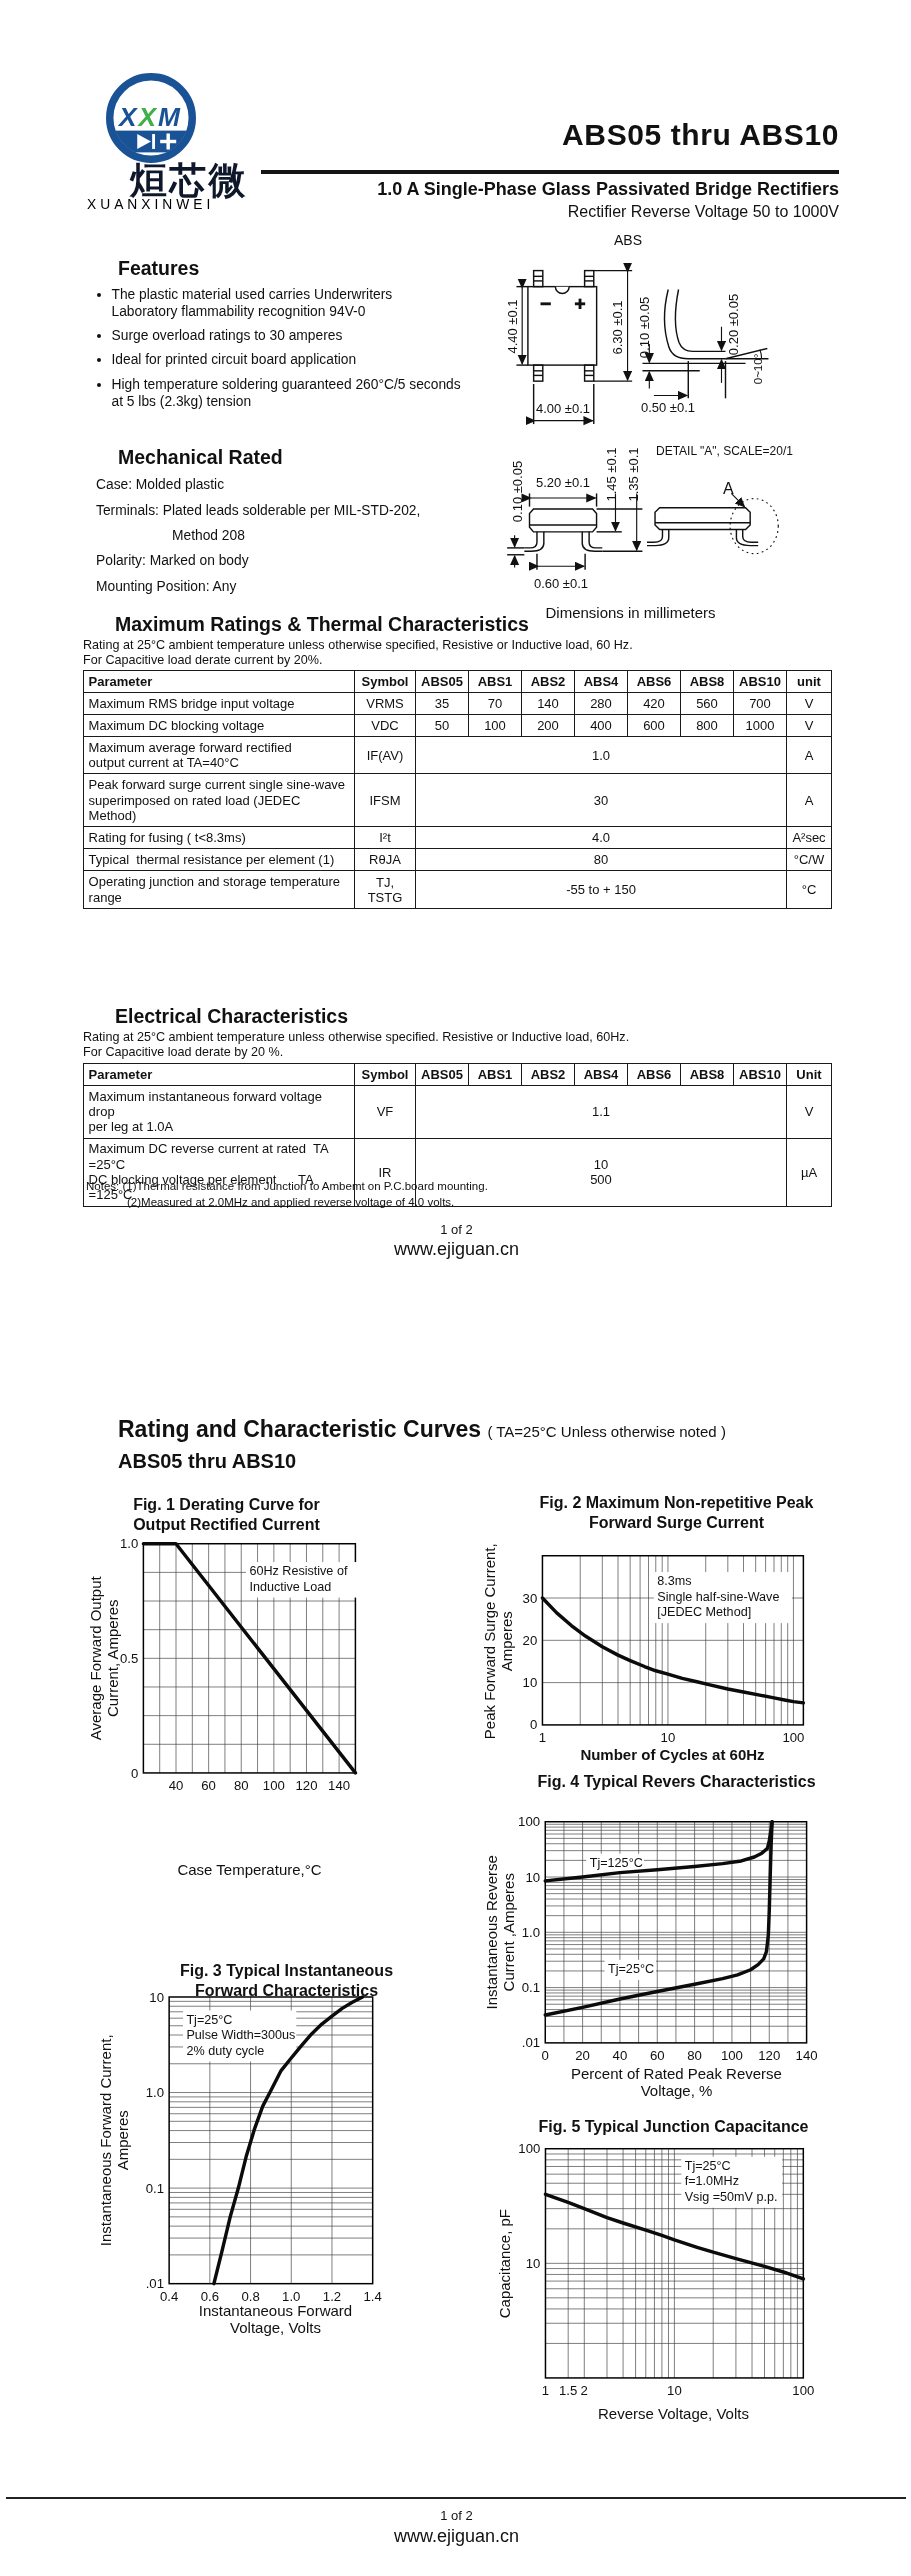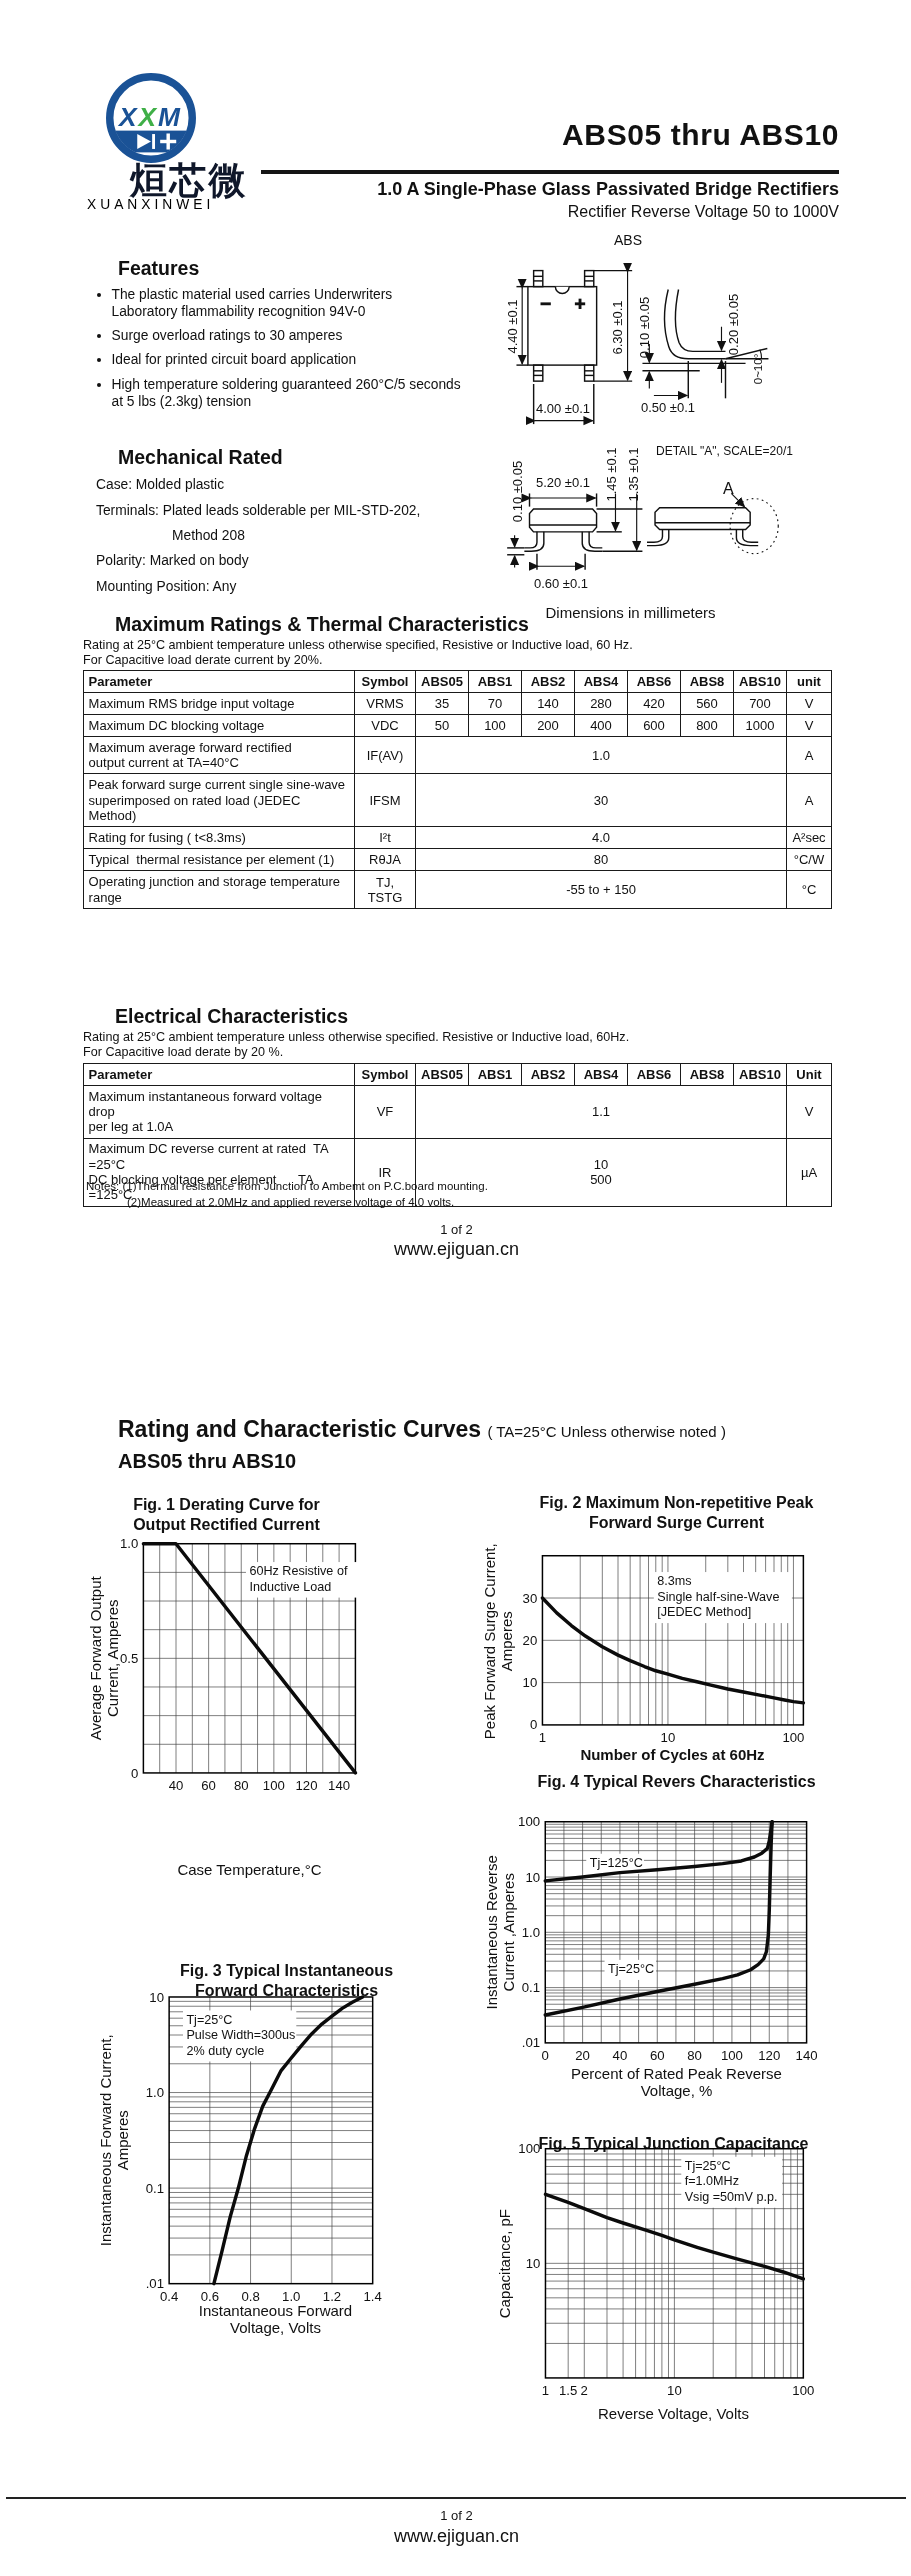--- a/index.html
+++ b/index.html
@@ -581,21 +581,21 @@
         <text x="61" y="210.5" text-anchor="end" font-size="23" fill="#111">1.0</text>
         <text x="61" y="114.25" text-anchor="end" font-size="23" fill="#111">10</text>
         <text x="61" y="18" text-anchor="end" font-size="23" fill="#111">100</text>
         <rect x="141.35000000000002" y="65.675" width="100.4" height="35" fill="#fff"></rect>
         <text x="147.35000000000002" y="88.675" font-size="22" fill="#111">Tj=125°C</text>
         <rect x="173.2" y="250.475" width="89.60000000000001" height="35" fill="#fff"></rect>
         <text x="179.2" y="273.475" font-size="22" fill="#111">Tj=25°C</text>
         <polyline points="70.0,113.0 135.0,106.3 200.0,98.6 265.0,93.7 330.0,87.9 378.8,82.9 411.3,78.3 434.0,71.4 447.0,64.7 456.8,56.3 460.0,43.4 463.3,22.0 464.9,10.0" fill="none" stroke="#0b0b0b" stroke-width="6" stroke-linejoin="round" stroke-linecap="round"></polyline>
         <polyline points="70.0,346.4 135.0,333.1 200.0,318.7 265.0,305.5 330.0,292.9 378.8,283.2 404.8,276.6 427.5,267.7 440.5,258.8 450.3,248.8 455.1,235.9 458.4,206.9 460.0,164.2 461.6,106.3 463.3,48.3 464.9,10.0" fill="none" stroke="#0b0b0b" stroke-width="6" stroke-linejoin="round" stroke-linecap="round"></polyline>
       </svg>
-      <div class="abs fig-title" style="left: 513px; top: 2117px; width: 321px; margin-top: 17px;"><span>Fig. 5 Typical Junction Capacitance</span></div>
+      <div class="abs fig-title" style="left: 513px; top: 2117px; width: 321px;"><span>Fig. 5 Typical Junction Capacitance</span></div>
       <div class="abs axis-lab vlab" style="left: 384px; top: 2255px; width: 241px;"><span>Capacitance, pF</span></div>
       <div class="abs axis-lab" style="left: 513px; top: 2405px; width: 321px;"><span>Reverse Voltage, Volts</span></div>
       <svg width="309" height="259" class="abs" style="left: 505px; top: 2143px;" viewBox="0 0 538 452">
         <line x1="137.73174902439575" y1="10" x2="137.73174902439575" y2="410" stroke="#444" stroke-width="1.2"></line>
         <line x1="177.35228231192406" y1="10" x2="177.35228231192406" y2="410" stroke="#444" stroke-width="1.2"></line>
         <line x1="205.46349804879154" y1="10" x2="205.46349804879154" y2="410" stroke="#444" stroke-width="1.2"></line>
         <line x1="227.26825097560425" y1="10" x2="227.26825097560425" y2="410" stroke="#444" stroke-width="1.2"></line>
         <line x1="245.0840313363198" y1="10" x2="245.0840313363198" y2="410" stroke="#444" stroke-width="1.2"></line>
         <line x1="260.1470590032078" y1="10" x2="260.1470590032078" y2="410" stroke="#444" stroke-width="1.2"></line>
         <line x1="273.19524707318726" y1="10" x2="273.19524707318726" y2="410" stroke="#444" stroke-width="1.2"></line>

